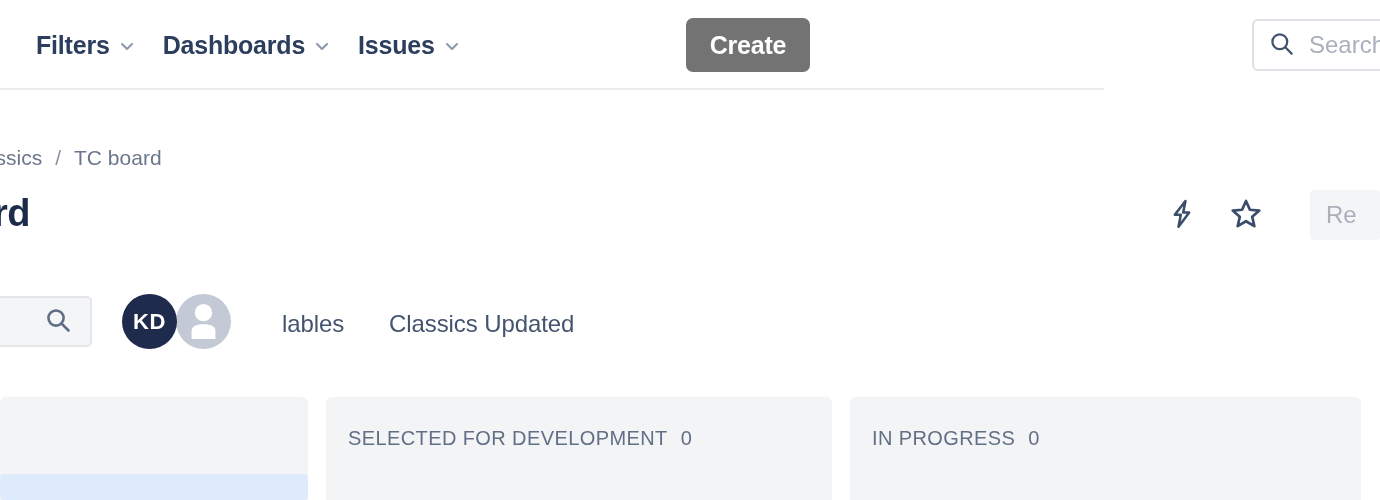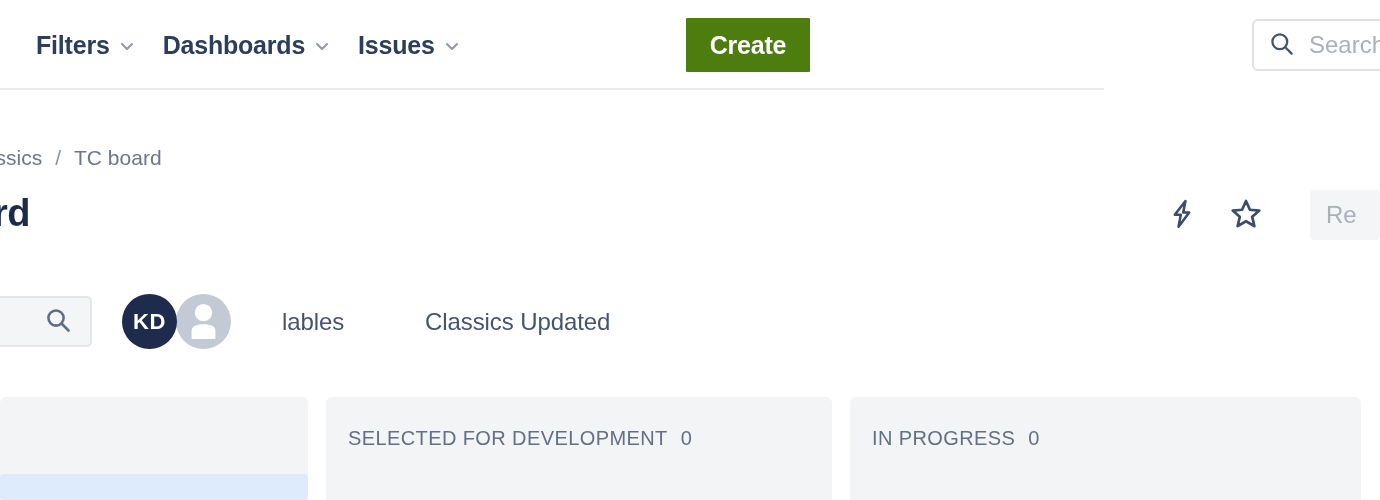--- a/index.html
+++ b/index.html
@@ -55,24 +55,24 @@
     width: 16px; height: 16px;
     position: relative;
     top: 1px;
   }
   .chev svg { display: block; }
 
   .create-btn {
     position: absolute;
     left: 686px; top: 18px;
     width: 124px; height: 54px;
-    background: #4d7c0f;
+    background: #737373;
     color: #ffffff;
     border: none;
-    border-radius: 1px;
+    border-radius: 7px;
     font-family: "Liberation Sans", sans-serif;
     font-size: 25px;
     font-weight: bold;
     letter-spacing: -0.2px;
     cursor: pointer;
     display: flex;
     align-items: center;
     justify-content: center;
   }
 
@@ -196,25 +196,25 @@
   }
   .avatar.anon {
     background: #c4cad5;
     margin-left: -1px;
     position: relative;
     z-index: 1;
   }
 
   .filter-links {
     position: absolute;
-    left: 282px; top: 308px;
+    left: 282px; top: 284px;
     height: 54px;
     display: flex;
-    align-items: flex-start;
-    gap: 81px;
+    align-items: flex-end;
+    gap: 45px;
   }
   .filter-link {
     font-size: 24px;
     color: #44546f;
     cursor: pointer;
     white-space: nowrap;
     letter-spacing: -0.1px;
   }
 
   

